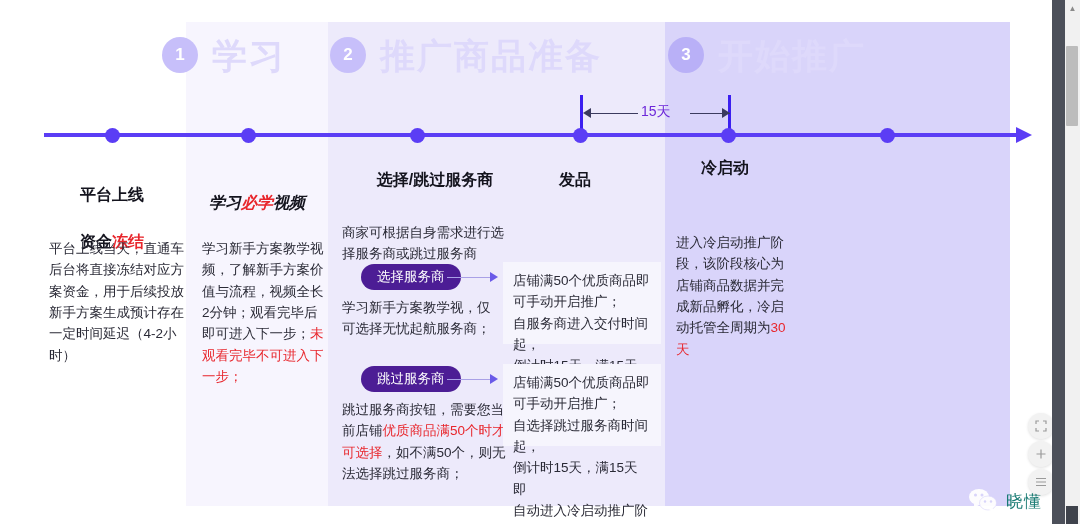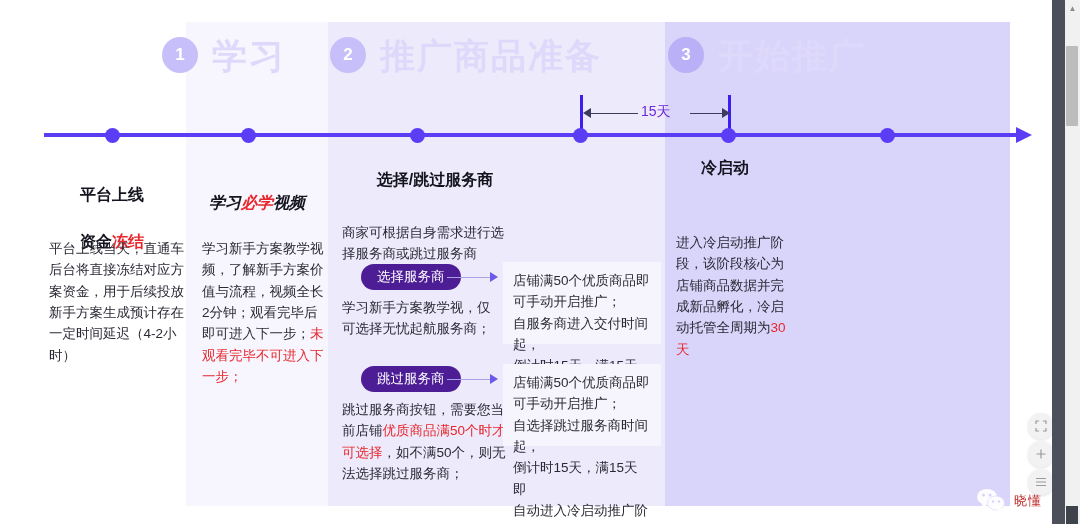--- a/index.html
+++ b/index.html
@@ -73,21 +73,21 @@
   .conn{position:absolute;height:1px;background:#a9a0e6;}
   .conn-head{position:absolute;width:0;height:0;
     border-left:8px solid #6a5ae8;border-top:5px solid transparent;border-bottom:5px solid transparent;}
 
   
   .infobox{position:absolute;background:#f6f5fd;}
   .infobox .para{position:static;display:block;padding:8px 10px;}
 
   
   .watermark{position:absolute;right:10px;bottom:10px;display:flex;align-items:center;gap:8px;opacity:.95;}
-  .wm-text{font-size:13px;color:#b91c1c;font-weight:normal;letter-spacing:1px;}
+  .wm-text{font-size:17px;color:#0f766e;font-weight:normal;letter-spacing:1px;}
 
   
   .fab{position:absolute;width:26px;height:26px;border-radius:50%;background:#f2f2f2;
     box-shadow:0 1px 3px rgba(0,0,0,.12);display:flex;align-items:center;justify-content:center;
     color:#9a9a9a;font-size:13px;}
 
   
   .dark-strip{position:absolute;left:1052px;top:0;width:13px;height:524px;background:#4c505a;}
   .sb-track{position:absolute;left:1065px;top:0;width:15px;height:524px;background:#f1f1f1;}
   .sb-arrow{position:absolute;left:1068px;width:9px;height:9px;color:#8a8a8a;font-size:8px;
@@ -169,20 +169,21 @@
 可选择无忧起航服务商；</div>
 
     <div class="pill" style="left:361px;top:366px;">跳过服务商</div>
     <div class="conn" style="left:447px;top:379px;width:44px;"></div>
     <div class="conn-head" style="left:490px;top:374px;"></div>
     <div class="para" style="left:342px;top:399px;width:195px;"><span>跳过服务商按钮，需要您当
 前店铺</span><span class="hi">优质商品满50个时才
 可选择</span><span>，如不满50个，则无
 法选择跳过服务商；</span></div>
 
+    <div class="step-title" style="left:505px;top:168px;width:140px;">发品</div>
     <div class="infobox" style="left:503px;top:262px;width:158px;height:82px;">
       <div class="para">店铺满50个优质商品即
 可手动开启推广；
 自服务商进入交付时间起，
 倒计时15天，满15天即
 自动进入冷启动推广阶段；</div>
     </div>
     <div class="infobox" style="left:503px;top:364px;width:158px;height:82px;">
       <div class="para">店铺满50个优质商品即
 可手动开启推广；

